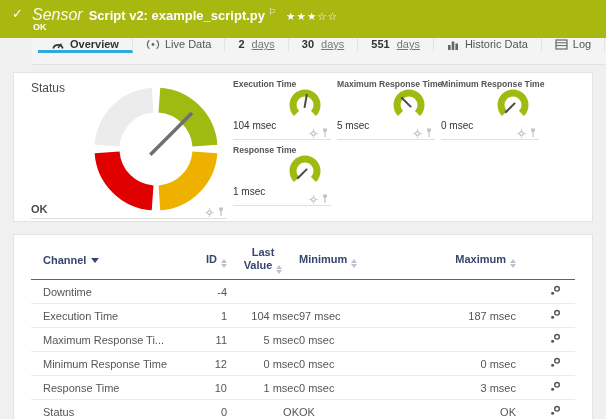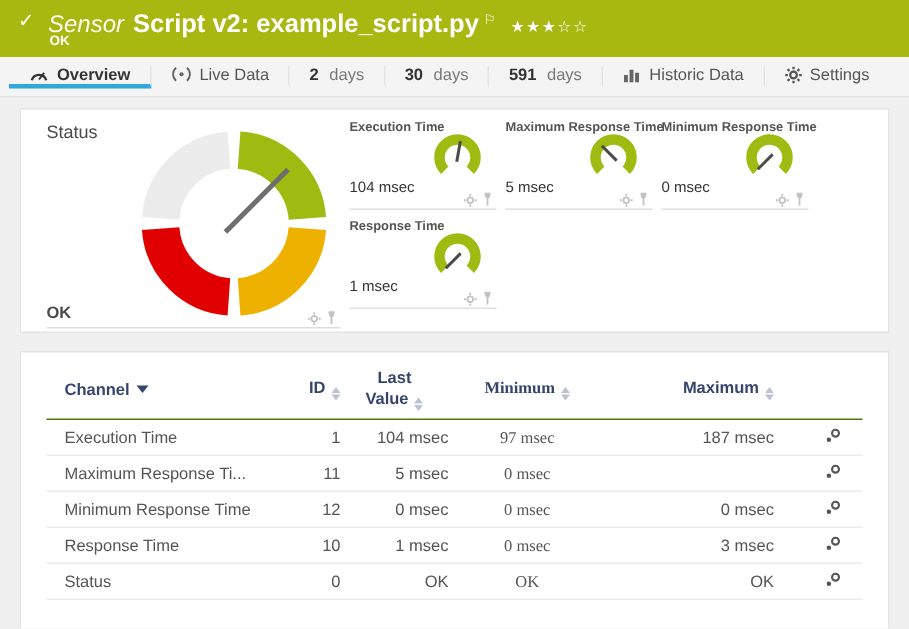--- a/index.html
+++ b/index.html
@@ -3,32 +3,32 @@
 <meta charset="utf-8">
 <style>
   html,body{margin:0;padding:0;}
   body{width:606px;height:419px;overflow:hidden;background:#f0f0f0;
        font-family:"Liberation Sans","DejaVu Sans",sans-serif;font-size:11px;color:#444;}
   
   .hdr{height:38px;background:#a9b711;color:#fff;position:relative;}
   .hdr .chk{position:absolute;left:12px;top:6px;font-size:13px;font-weight:bold;}
   .hdr .line1{position:absolute;left:32px;top:6px;white-space:nowrap;}
   .hdr .kind{font-style:italic;font-size:16px;margin-right:6px;opacity:.95;}
-  .hdr .ttl{font-weight:bold;font-size:17px;}
+  .hdr .ttl{font-weight:bold;font-size:13px;}
   .hdr .flag{font-size:9px;vertical-align:super;margin-left:3px;}
   .hdr .stars{font-size:10.5px;margin-left:10px;letter-spacing:1px;}
   .hdr .ok{position:absolute;left:33px;top:22px;font-size:9px;font-weight:bold;}
   
-  .tabbar{height:26px;background:#f4f4f4;border-bottom:1px solid #e2e2e2;display:flex;align-items:center;padding:0 6px;}
+  .tabbar{height:26px;background:#f4f4f4;border-bottom:1px solid #e2e2e2;display:flex;align-items:flex-start;padding:0 6px;margin-left:32px;}
   .tab{display:flex;align-items:center;justify-content:center;gap:5px;padding:0 13px;cursor:pointer;
        border-bottom:3px solid transparent;border-right:1px solid #e3e3e3;color:#555;white-space:nowrap;}
   .tab:last-child{border-right:none;}
   .tab.active{border-bottom-color:#31a8dd;color:#333;font-weight:bold;}
   .tab .tnum{font-weight:bold;color:#333;}
-  .tab .tunit{color:#777;margin-left:2px;}
+  .tab .tunit{color:#777;margin-left:2px;text-decoration:underline;}
   .ticon svg{display:block;}
   
   .content{padding:7px 13px 0 13px;}
   .card{background:#fff;border:1px solid #e4e4e4;box-sizing:border-box;}
   .status-card{height:150px;position:relative;}
   .stitle{position:absolute;left:17px;top:8px;font-size:12px;color:#4a4a4a;}
   .biggauge{position:absolute;left:77px;top:11px;}
   .ok-row{position:absolute;left:17px;top:126px;width:196px;height:19px;border-bottom:1px solid #ddd;
           display:flex;justify-content:space-between;align-items:flex-end;}
   .ok-row .okv{font-size:11px;font-weight:bold;color:#4a4a4a;padding-bottom:3px;}
@@ -42,21 +42,21 @@
   .micons svg{display:block;}
   
   .table-card{margin-top:12px;height:200px;padding:6px 17px 0 17px;}
   .thead,.trow{display:flex;align-items:center;}
   .thead{min-height:38px;border-bottom:1px solid #4d7c0f;color:#36456b;font-weight:bold;}
   .trow{height:23px;border-bottom:1px solid #ebebeb;color:#555;}
   .col-ch{width:158px;text-align:left;padding-left:12px;box-sizing:border-box;
           white-space:nowrap;overflow:hidden;}
   .col-id{width:38px;text-align:right;}
   .col-lv{width:72px;text-align:right;}
-  .col-min{width:105px;text-align:center;font-family:Liberation Serif, serif;}
+  .col-min{width:105px;text-align:left;}
   .col-max{width:112px;text-align:right;}
   .col-set{flex:1;text-align:right;padding-right:14px;}
   .thead .col-lv{text-align:center;}
   .thead .col-lv .wrapper{display:inline-block;width:42px;text-align:center;line-height:1.25;}
   
   .caret{display:inline-block;width:0;height:0;border-left:4px solid transparent;
          border-right:4px solid transparent;border-top:5px solid #36456b;margin-left:5px;vertical-align:1px;}
   .sort{display:inline-flex;flex-direction:column;gap:1px;margin-left:4px;vertical-align:0px;}
   .sort i{display:block;width:0;height:0;border-left:3px solid transparent;border-right:3px solid transparent;}
   .sort .up{border-bottom:4px solid #bcc3cf;}
@@ -96,32 +96,42 @@
   </div>
   <div class="tab">
     <span class="tnum">2</span>
     <span class="tunit">days</span>
   </div>
   <div class="tab">
     <span class="tnum">30</span>
     <span class="tunit">days</span>
   </div>
   <div class="tab">
-    <span class="tnum">591</span>
+    <span class="tnum">551</span>
     <span class="tunit">days</span>
   </div>
   <div class="tab">
     <span class="ticon">
       <svg width="13" height="11" viewBox="0 0 13 11">
           <rect x="1" y="6" width="2.6" height="5" fill="#666"></rect>
           <rect x="4.7" y="2.5" width="2.6" height="8.5" fill="#666"></rect>
           <rect x="8.4" y="4.5" width="2.6" height="6.5" fill="#666"></rect>
         </svg>
     </span>
     <span>Historic Data</span>
+  </div>
+  <div class="tab">
+    <span class="ticon">
+      <svg width="13" height="11" viewBox="0 0 13 11">
+          <rect x="1" y="1" width="11" height="9" fill="none" stroke="#666" stroke-width="1.2"></rect>
+          <line x1="1" y1="3.8" x2="12" y2="3.8" stroke="#666" stroke-width="1"></line>
+          <line x1="1" y1="6.6" x2="12" y2="6.6" stroke="#666" stroke-width="1"></line>
+        </svg>
+    </span>
+    <span>Log</span>
   </div>
   <div class="tab">
     <span class="ticon">
       <svg width="12" height="12" viewBox="0 0 12 12">
           <circle cx="6" cy="6" r="2.2" fill="none" stroke="#555" stroke-width="1.5"></circle>
           <g stroke="#555" stroke-width="1.5">
             <line x1="6" y1="0.5" x2="6" y2="2.2"></line>
             <line x1="6" y1="9.8" x2="6" y2="11.5"></line>
             <line x1="0.5" y1="6" x2="2.2" y2="6"></line>
             <line x1="9.8" y1="6" x2="11.5" y2="6"></line>
@@ -280,20 +290,31 @@
             <i class="up"></i>
             <i class="dn"></i>
           </span></div>
       <div class="col-max"><span>Maximum</span><span class="sort">
             <i class="up"></i>
             <i class="dn"></i>
           </span></div>
       <div class="col-set"></div>
     </div>
 
+    <div class="trow">
+      <div class="col-ch">Downtime</div>
+      <div class="col-id">-4</div>
+      <div class="col-lv"></div>
+      <div class="col-min"></div>
+      <div class="col-max"></div>
+      <div class="col-set"><span class="wrench"><svg width="11" height="11" viewBox="0 0 11 11">
+              <circle cx="7" cy="3.8" r="2.3" fill="none" stroke="#555" stroke-width="1.4"></circle>
+              <circle cx="2.6" cy="8.2" r="1.5" fill="#555"></circle>
+            </svg></span></div>
+    </div>
 
     <div class="trow">
       <div class="col-ch">Execution Time</div>
       <div class="col-id">1</div>
       <div class="col-lv">104 msec</div>
       <div class="col-min">97 msec</div>
       <div class="col-max">187 msec</div>
       <div class="col-set"><span class="wrench"><svg width="11" height="11" viewBox="0 0 11 11">
               <circle cx="7" cy="3.8" r="2.3" fill="none" stroke="#555" stroke-width="1.4"></circle>
               <circle cx="2.6" cy="8.2" r="1.5" fill="#555"></circle>

